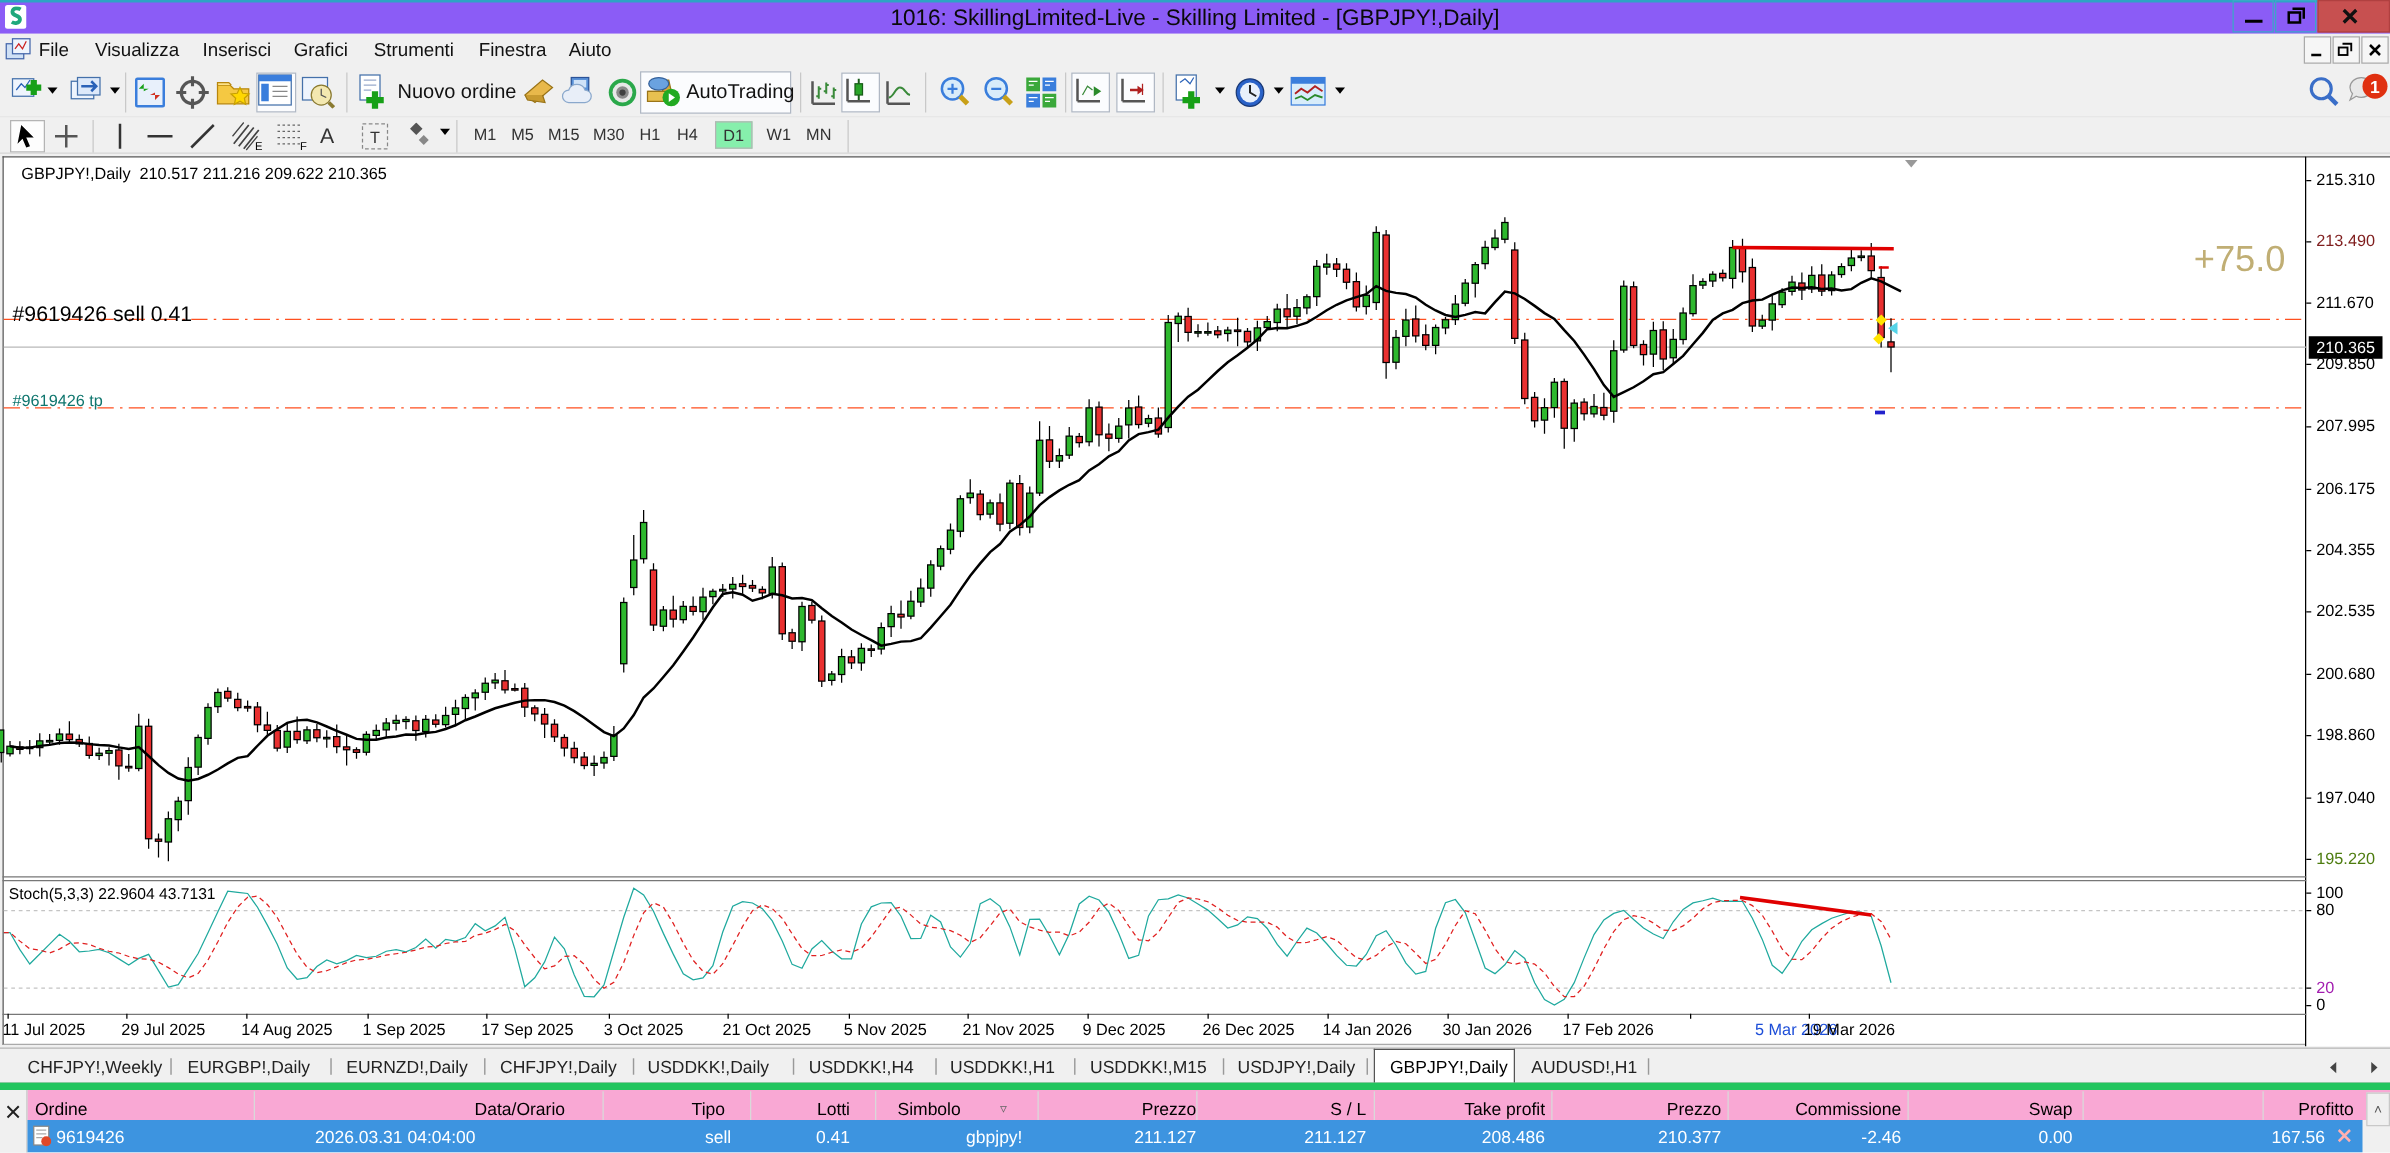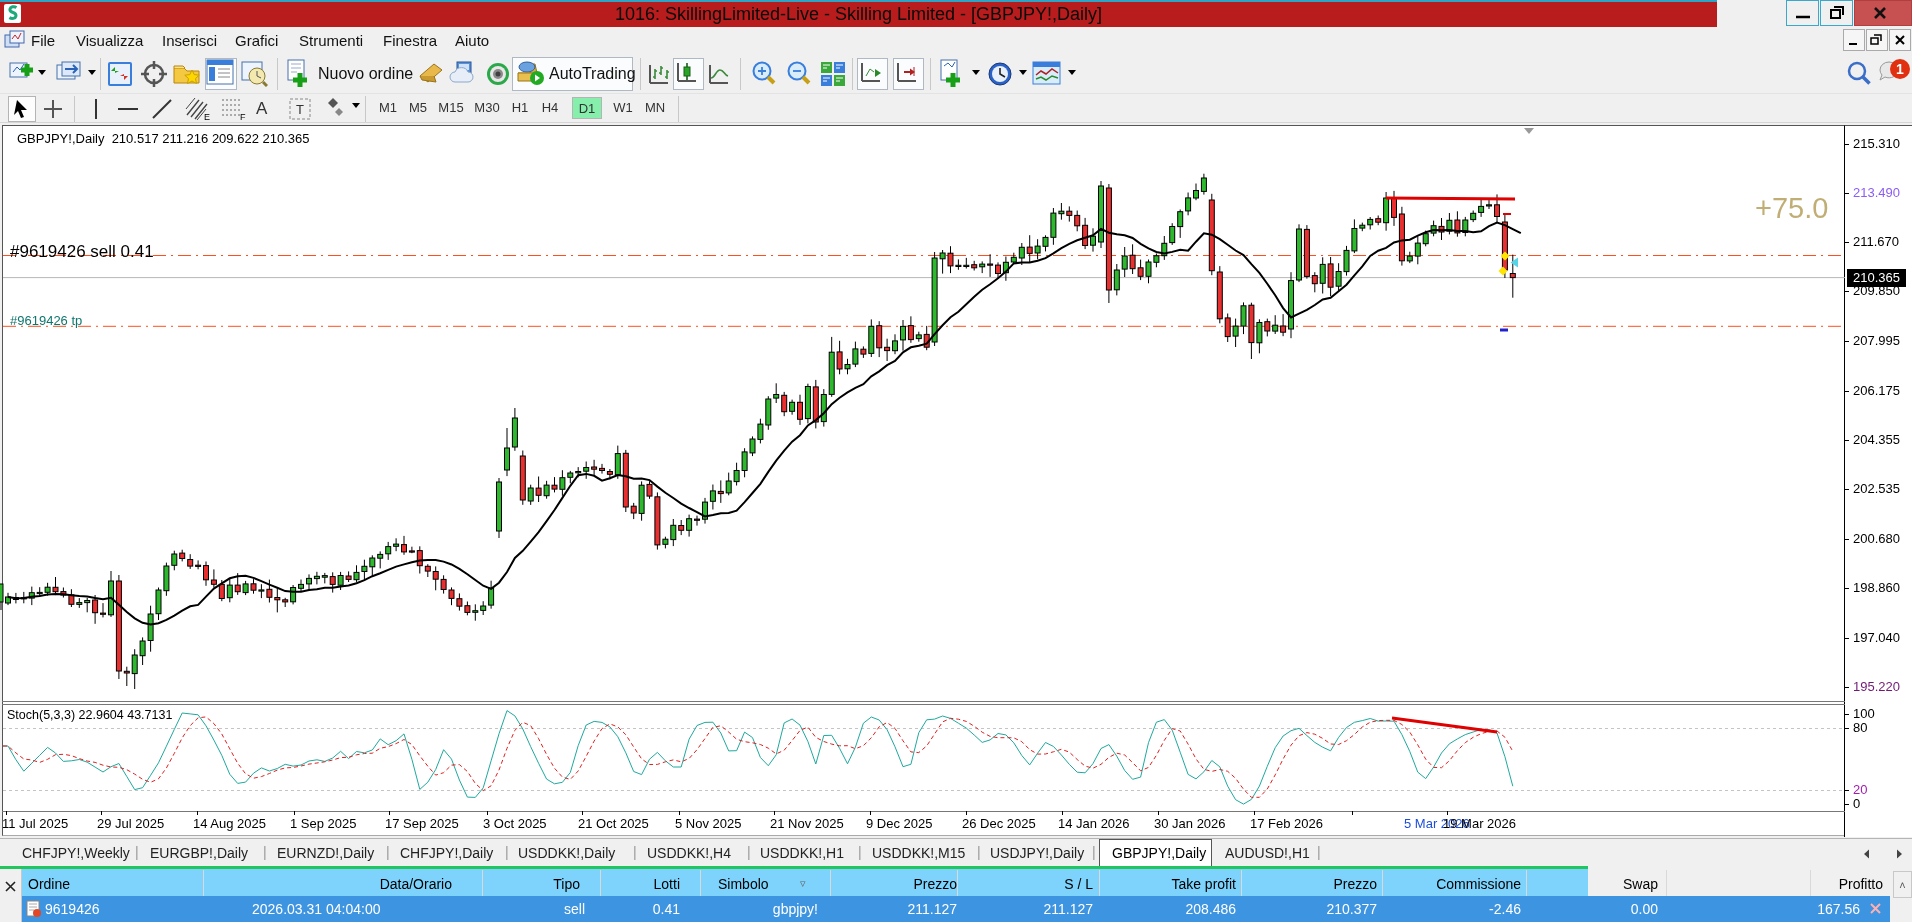--- a/index.html
+++ b/index.html
@@ -1,29 +1,29 @@
 <!DOCTYPE html>
 <html><head><meta charset="utf-8"><style>
 *{margin:0;padding:0;box-sizing:border-box}
 body{width:1912px;height:922px;font-family:"Liberation Sans",sans-serif;background:#f0f0f0;overflow:hidden;position:relative}
 .abs{position:absolute}
-#titlebar{left:0;top:0;width:1717px;height:27px;background:#b91c1c;border-top:2px solid #2da4c4}
+#titlebar{left:0;top:0;width:1912px;height:27px;background:#8b5cf6;border-top:2px solid #2da4c4}
 #menubar{left:0;top:27px;width:1912px;height:27px;background:#f0f0f0;font-size:15px;color:#111}
 .menuitem{position:absolute;top:5px}
 #toolbar1{left:0;top:54px;width:1912px;height:40px;background:#f0f0f0;border-bottom:1px solid #e3e3e3}
 #toolbar2{left:0;top:94px;width:1912px;height:29px;background:#f0f0f0;border-bottom:1px solid #d5d5d5}
 .tfbtn{position:absolute;top:3px;height:22px;font-size:13px;color:#333;text-align:center;line-height:22px}
 .pressed{background:#86efac;border:1px solid #b4b4b4}
 .sep{position:absolute;width:1px;background:#c8c8c8;top:4px;height:32px}
 .sep2{position:absolute;width:1px;background:#c8c8c8;top:2px;height:26px}
 #pricescale{position:absolute;left:1844px;top:125px;width:68px;height:712px;background:#fff;border-left:1px solid #000;border-top:1px solid #555;font-size:13px;color:#000}
 #tabsrow{position:absolute;left:0;top:838px;width:1912px;height:28px;background:#f0f0f0;border-top:1px solid #b5b5b5;font-size:14px;color:#222}
 .tab{position:absolute;top:6px}
 .tabsep{position:absolute;top:5px;color:#999}
-#tblhead{position:absolute;left:0;top:866px;width:1588px;height:30px;background:#7dd3fc;border-top:3px solid #22c55e;font-size:14px;color:#000}
+#tblhead{position:absolute;left:0;top:866px;width:1912px;height:30px;background:#f9a8d4;border-top:6px solid #22c55e;font-size:14px;color:#000}
 .th{position:absolute;top:7px}
 .colsep{position:absolute;top:1px;height:28px;width:1px;background:#d9d9d9}
 #selrow{position:absolute;left:22px;top:896px;width:1868px;height:26px;background:#3d94e0;color:#fff;font-size:14px}
 .td{position:absolute;top:5px}
 </style></head><body>
 
 <div class="abs" id="titlebar">
 <div class="abs" style="left:4px;top:2px;width:17px;height:19px;background:#fff;border-radius:2px"></div>
 <svg class="abs" style="left:6px;top:3px" width="13" height="17">
       <path d="M10.5 2.5c-2.5-1.5-6-1-6.5 1.5-.4 2 1.5 3 3 3.5 1.8.6 3.3 1.6 2.9 3.6-.5 2.5-4 3-6.5 1.5" stroke="#1fa87c" stroke-width="3" fill="none"></path>
@@ -256,41 +256,41 @@
 <div class="tfbtn" style="left:536px;width:28px">H4</div>
 <div class="tfbtn pressed" style="left:572px;width:30px">D1</div>
 <div class="tfbtn" style="left:608px;width:30px">W1</div>
 <div class="tfbtn" style="left:640px;width:30px">MN</div>
 <div class="sep2" style="left:678px"></div>
 </div>
 <div class="abs" style="left:2px;top:125px;width:1843px;height:711px;background:#fff;border-top:1px solid #555;border-left:1px solid #555;border-bottom:1px solid #aaa"></div>
 <div id="pricescale"></div>
 <div class="abs" style="left:1853px;top:136px;font-size:13px;color:#000">215.310</div>
 <div class="abs" style="left:1845px;top:144px;width:4px;height:1px;background:#000"></div>
-<div class="abs" style="left:1853px;top:185px;font-size:13px;color:#8b5cf6">213.490</div>
+<div class="abs" style="left:1853px;top:185px;font-size:13px;color:#7f1d1d">213.490</div>
 <div class="abs" style="left:1845px;top:193px;width:4px;height:1px;background:#000"></div>
 <div class="abs" style="left:1853px;top:234px;font-size:13px;color:#000">211.670</div>
 <div class="abs" style="left:1845px;top:242px;width:4px;height:1px;background:#000"></div>
 <div class="abs" style="left:1853px;top:283px;font-size:13px;color:#000">209.850</div>
 <div class="abs" style="left:1845px;top:291px;width:4px;height:1px;background:#000"></div>
 <div class="abs" style="left:1853px;top:333px;font-size:13px;color:#000">207.995</div>
 <div class="abs" style="left:1845px;top:341px;width:4px;height:1px;background:#000"></div>
 <div class="abs" style="left:1853px;top:383px;font-size:13px;color:#000">206.175</div>
 <div class="abs" style="left:1845px;top:391px;width:4px;height:1px;background:#000"></div>
 <div class="abs" style="left:1853px;top:432px;font-size:13px;color:#000">204.355</div>
 <div class="abs" style="left:1845px;top:440px;width:4px;height:1px;background:#000"></div>
 <div class="abs" style="left:1853px;top:481px;font-size:13px;color:#000">202.535</div>
 <div class="abs" style="left:1845px;top:489px;width:4px;height:1px;background:#000"></div>
 <div class="abs" style="left:1853px;top:531px;font-size:13px;color:#000">200.680</div>
 <div class="abs" style="left:1845px;top:539px;width:4px;height:1px;background:#000"></div>
 <div class="abs" style="left:1853px;top:580px;font-size:13px;color:#000">198.860</div>
 <div class="abs" style="left:1845px;top:588px;width:4px;height:1px;background:#000"></div>
 <div class="abs" style="left:1853px;top:630px;font-size:13px;color:#000">197.040</div>
 <div class="abs" style="left:1845px;top:638px;width:4px;height:1px;background:#000"></div>
-<div class="abs" style="left:1853px;top:679px;font-size:13px;color:#701a75">195.220</div>
+<div class="abs" style="left:1853px;top:679px;font-size:13px;color:#4d7c0f">195.220</div>
 <div class="abs" style="left:1845px;top:687px;width:4px;height:1px;background:#000"></div>
 <div class="abs" style="left:1853px;top:706px;font-size:13px;color:#000">100</div>
 <div class="abs" style="left:1845px;top:714px;width:4px;height:1px;background:#000"></div>
 <div class="abs" style="left:1853px;top:720px;font-size:13px;color:#000">80</div>
 <div class="abs" style="left:1845px;top:728px;width:4px;height:1px;background:#000"></div>
 <div class="abs" style="left:1853px;top:782px;font-size:13px;color:#a21caf">20</div>
 <div class="abs" style="left:1845px;top:790px;width:4px;height:1px;background:#000"></div>
 <div class="abs" style="left:1853px;top:796px;font-size:13px;color:#000">0</div>
 <div class="abs" style="left:1845px;top:804px;width:4px;height:1px;background:#000"></div>
 <div class="abs" style="left:1847px;top:269px;width:59px;height:18px;background:#000;color:#fff;font-size:13px;text-align:center;line-height:18px">210.365</div>

